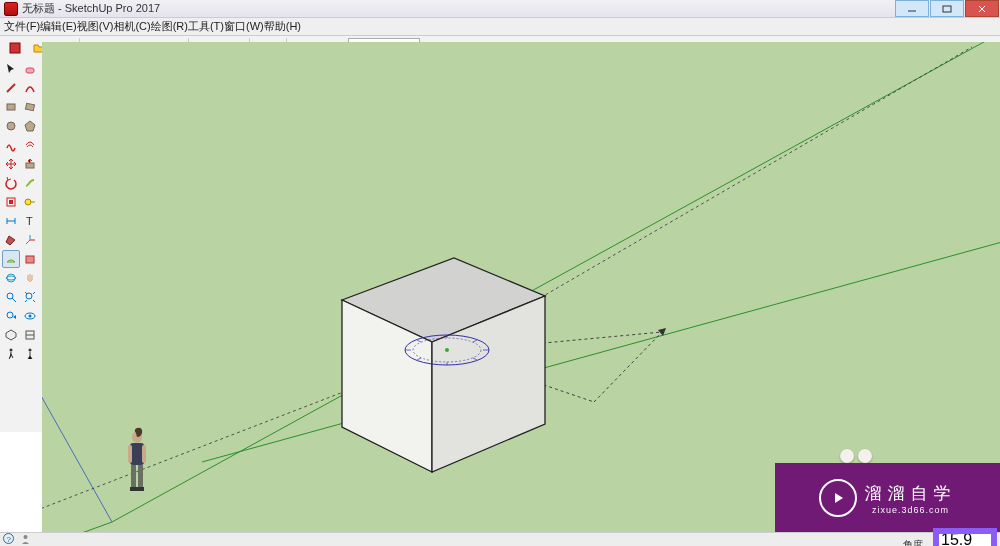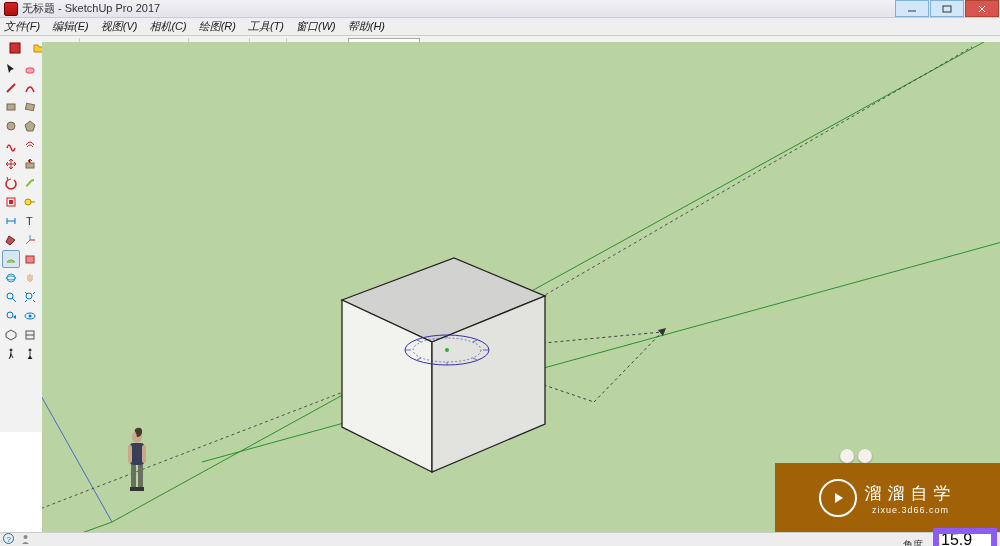--- a/index.html
+++ b/index.html
@@ -33,22 +33,21 @@
 .wbtn.close { background:#d9534f; border:1px solid #a43; color:#fff;}
 .wbtn svg { display:block; }
 
 
 .menubar {
   height: 17px;
   background:#efefef;
   border-bottom:1px solid #ccc;
   display:flex; align-items:center;
   padding-left:4px;
-  gap:12px;
-  font-style:italic;
+  gap:0;
 }
 .menubar .menu-item { color:#222; cursor:default; }
 
 
 .toolbar {
   height: 24px;
   background:#f2f2f2;
   border-bottom:1px solid #bbb;
   display:flex; align-items:center;
   padding:0 4px;
@@ -114,21 +113,21 @@
   width:48px; height:12px;
   background:#fff; border:6px solid #8b5cf6;
   font-size:16px; padding:0 2px;
 }
 
 
 .watermark {
   position:absolute;
   right:0; bottom:13px;
   width:225px; height:70px;
-  background:#a16207;
+  background:#701a75;
   display:flex; align-items:center; justify-content:center;
   gap:8px; color:#fff;
 }
 .watermark .play {
   width:34px; height:34px; border:2px solid #fff; border-radius:50%;
   display:flex; align-items:center; justify-content:center;
 }
 .watermark .txt { text-align:center;}
 .watermark .txt .big { font-size:17px; letter-spacing:6px; font-weight:500;}
 .watermark .txt .small { font-size:9px; letter-spacing:1px; opacity:.95;text-align:center;}

